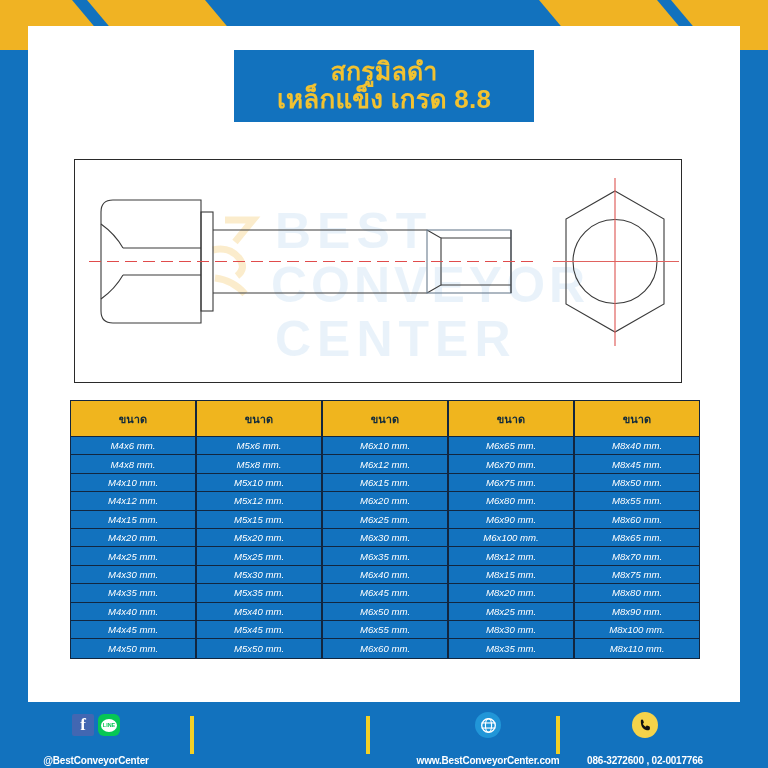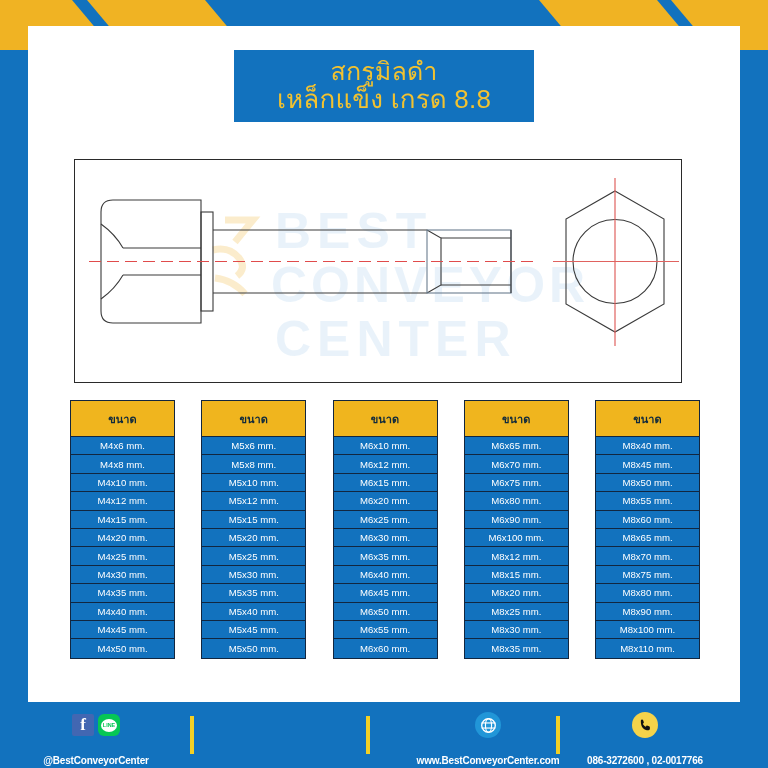--- a/index.html
+++ b/index.html
@@ -37,21 +37,21 @@
     left:206px; top:24px;
     width:300px; height:72px;
     background:#1272be;
     display:flex; flex-direction:column;
     align-items:center; justify-content:center;
     line-height:1.12;
   }
   .title-banner div {
     color:#f2c230;
     font-size:25px;
-    font-weight:normal;
+    font-weight:bold;
     letter-spacing:.2px;
     white-space:nowrap;
   }
   .title-line2 { font-size:26px !important; }
 
   
   .drawing {
     position:absolute;
     left:46px; top:133px;
     width:608px; height:224px;
@@ -62,31 +62,31 @@
   .drawing svg { display:block; }
 
   
   .tables {
     position:absolute;
     left:42px; top:374px;
     width:630px;
     display:flex;
     justify-content:space-between;
   }
-  .col { width:105px; }
+  .col { width:126px; }
   .col-head {
     height:37px;
     background:#f0b51e;
     border:1.6px solid #12263f;
     display:flex; align-items:center; justify-content:center;
     color:#102a3c;
     font-size:11px;
     font-weight:bold;
   }
-  .col-body { border:1.6px solid #12263f; border-top:none; }
+  .col-body { border:1.6px solid #12263f; border-top:none;font-style:italic; }
   .cell {
     height:18.4px;
     background:#1272be;
     border-bottom:1.3px solid #12263f;
     display:flex; align-items:center; justify-content:center;
     color:#ffffff;
     font-size:9.6px;
     font-weight:500;
   }
   .cell:last-child { border-bottom:none; }

